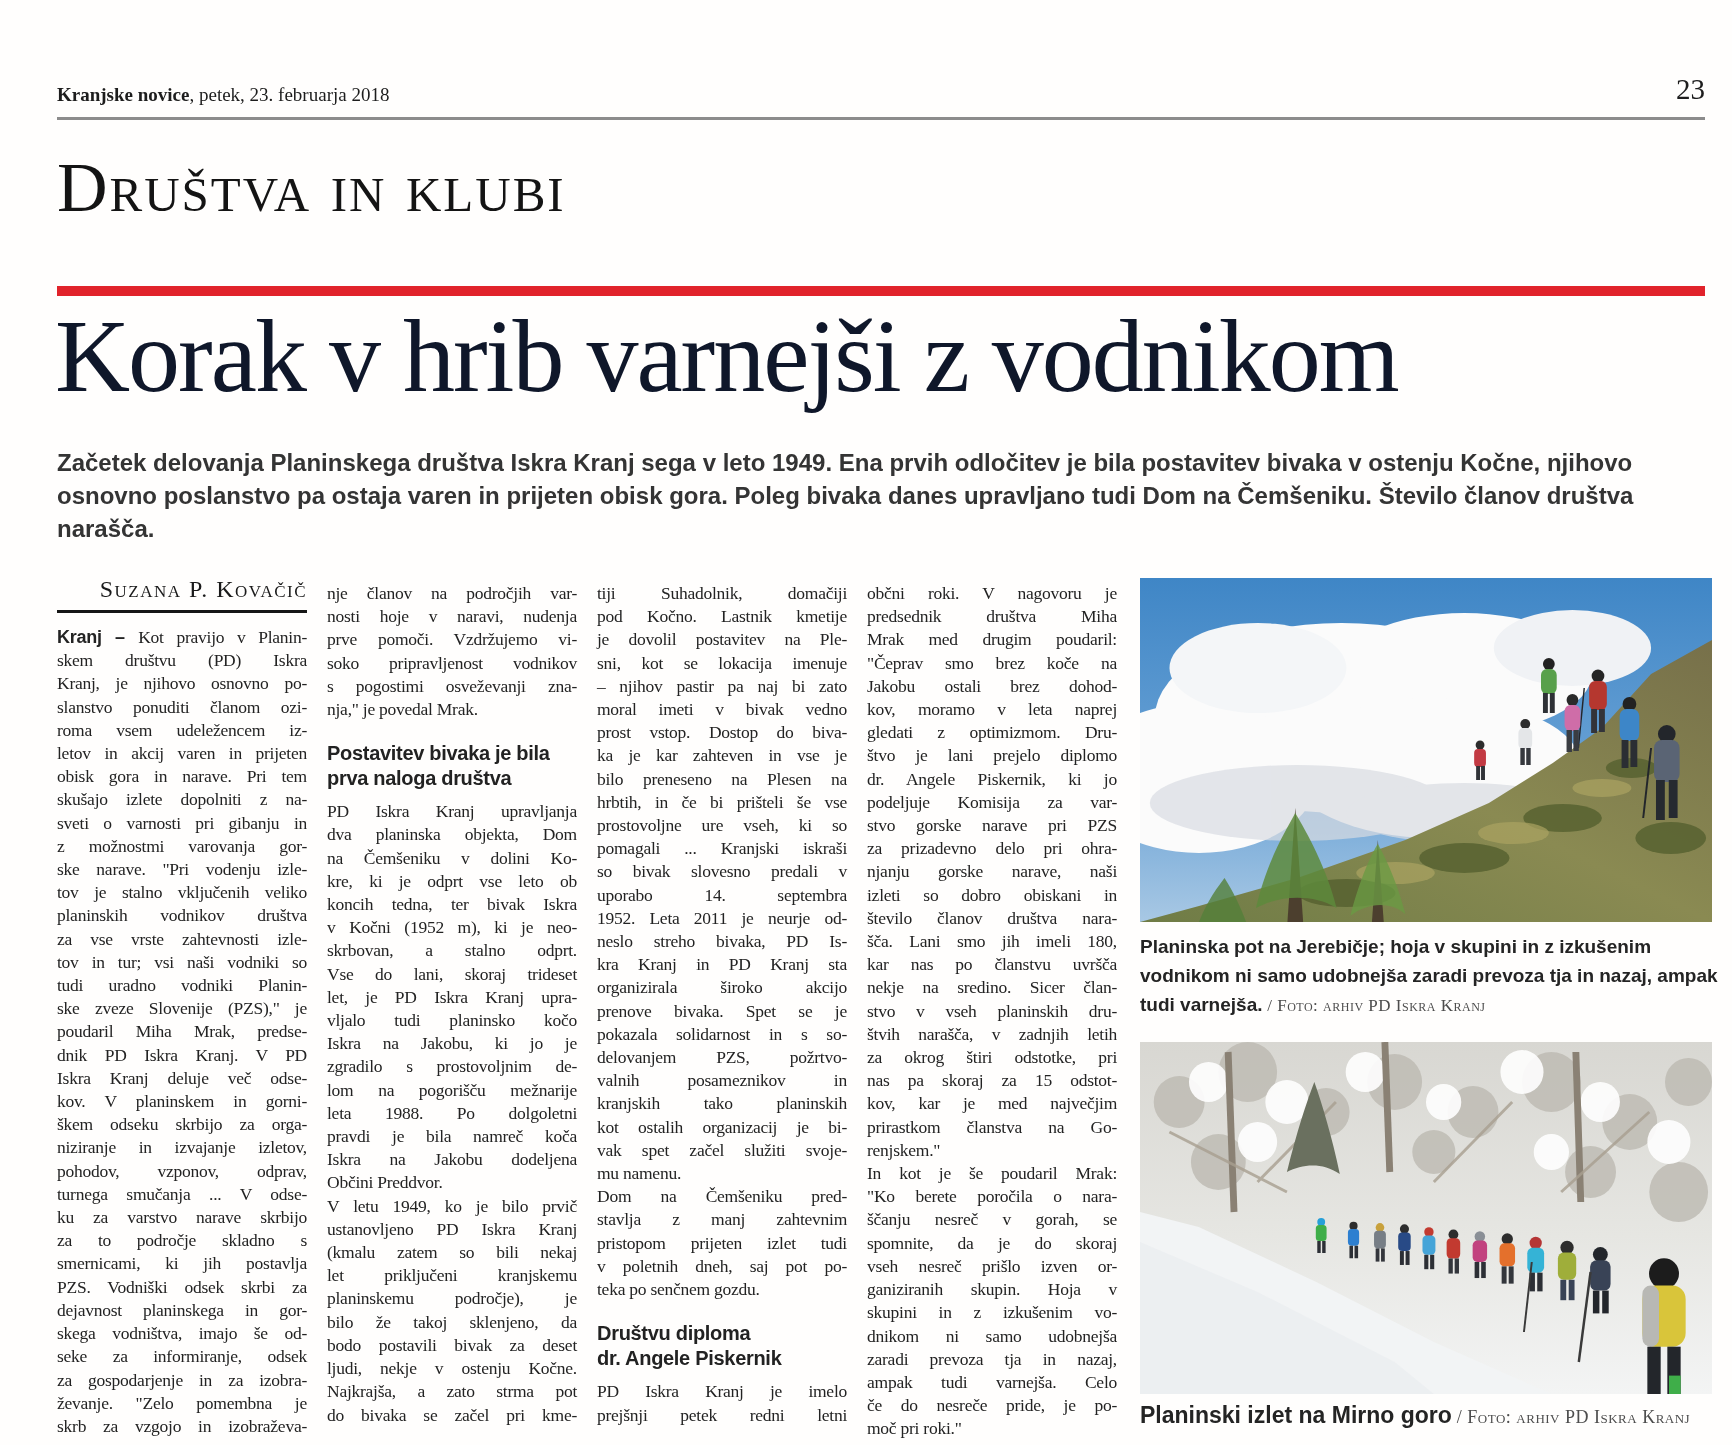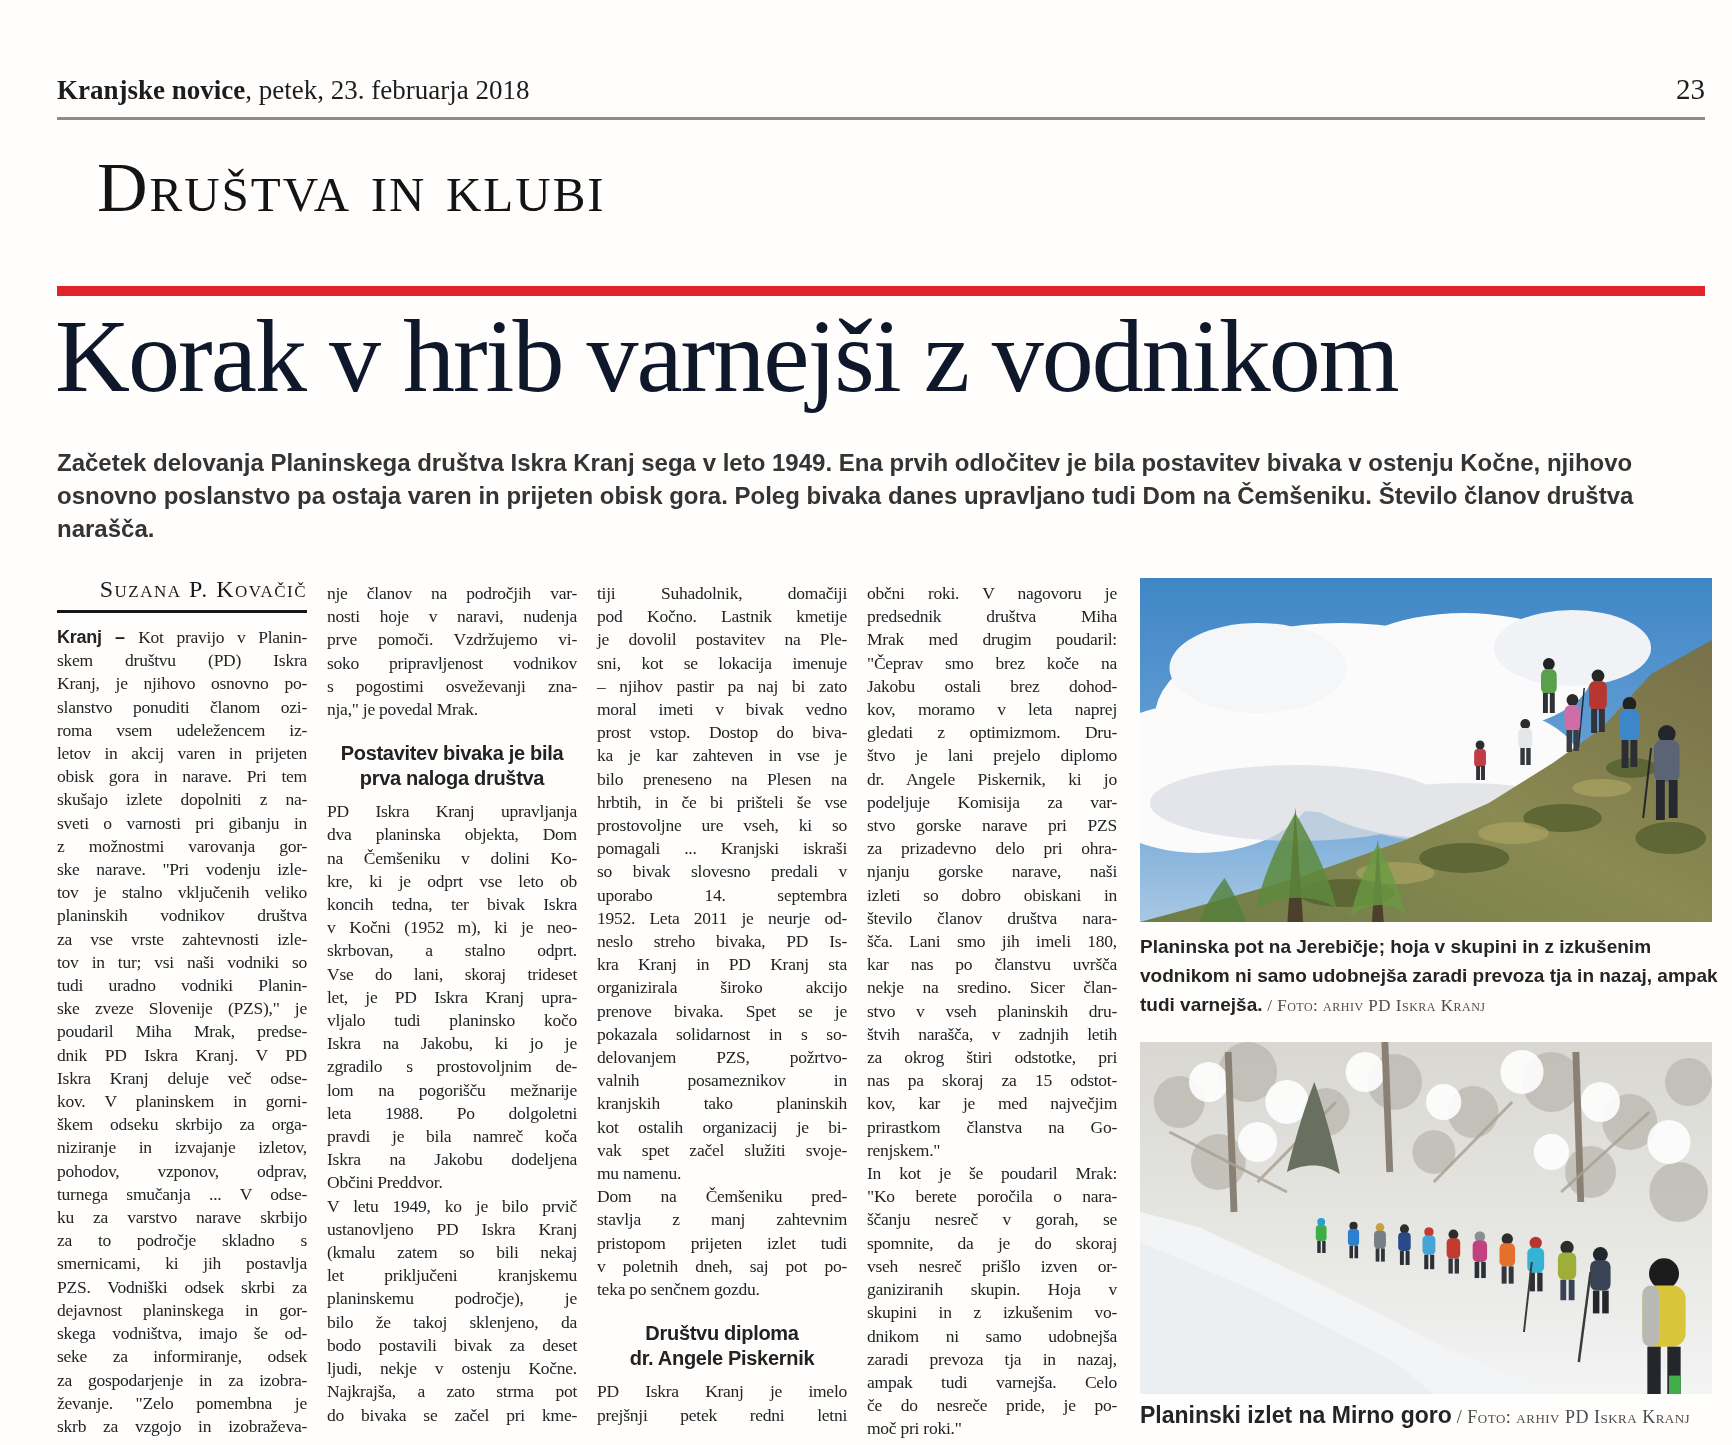--- a/index.html
+++ b/index.html
@@ -2,28 +2,28 @@
 <html lang="sl"><head>
 <meta charset="utf-8">
 <style>
   html,body{margin:0;padding:0;background:#ffffff;}
   #page{position:relative;width:1732px;height:1445px;background:#fffefd;overflow:hidden;
         font-family:"Liberation Serif", serif;color:#1d1d1d;}
 
   
   #folio{position:absolute;left:57px;right:27px;top:62px;height:44px;
          display:flex;justify-content:space-between;align-items:flex-end;}
-  #folio .paper{font-size:27px;}
+  #folio .paper{font-size:19px;}
   #folio .paper b{font-weight:700;}
   #folio .pageno{font-size:29px;}
   #folio-rule{position:absolute;left:57px;width:1648px;top:117px;height:3px;background:#8c8c8c;}
 
   
   #section-title{position:absolute;left:57px;top:148px;font-size:70px;line-height:80px;
-                 font-variant:small-caps;letter-spacing:2px;color:#141414;margin-left:40px;}
+                 font-variant:small-caps;letter-spacing:2px;color:#141414;}
   #section-rule{position:absolute;left:57px;width:1648px;top:286px;height:10px;background:#e1232b;}
 
   
   #headline{position:absolute;left:55px;top:296px;width:1660px;font-size:104px;line-height:120px;
             letter-spacing:-2px;color:#0f172a;white-space:nowrap;}
   #lead{position:absolute;left:57px;top:446px;width:1620px;
         font-family:"Liberation Sans", sans-serif;font-weight:700;
         font-size:24px;line-height:33px;color:#343434;}
 
   
@@ -36,21 +36,21 @@
   .byline{font-variant:small-caps;font-size:24px;letter-spacing:1.5px;color:#1a1a1a;
           padding-bottom:7px;border-bottom:3px solid #161616;margin-bottom:13px;text-align:right;}
 
   .bline{font-size:17.5px;line-height:23.2px;letter-spacing:-0.25px;color:#232323;
          text-align:justify;text-align-last:justify;}
   .bline.plast{text-align-last:left;}
   .lead-in{font-family:"Liberation Sans", sans-serif;font-weight:700;font-size:18px;}
 
   .subhead{font-family:"Liberation Sans", sans-serif;font-weight:700;
            font-size:20px;line-height:25px;letter-spacing:-0.3px;color:#222;
-           margin:20px 0 9px 0;text-align:center;}
+           margin:20px 0 9px 0;}
 
   
   .photo{position:absolute;left:1140px;display:block;}
   #photo-top{top:578px;width:572px;height:344px;}
   #photo-bottom{top:1042px;width:572px;height:352px;}
   .photo svg{display:block;width:100%;height:100%;}
 
   .caption{position:absolute;left:1140px;width:585px;
            font-family:"Liberation Sans", sans-serif;color:#242424;}
   #caption-top{top:932px;font-size:19px;line-height:29px;font-weight:700;}

